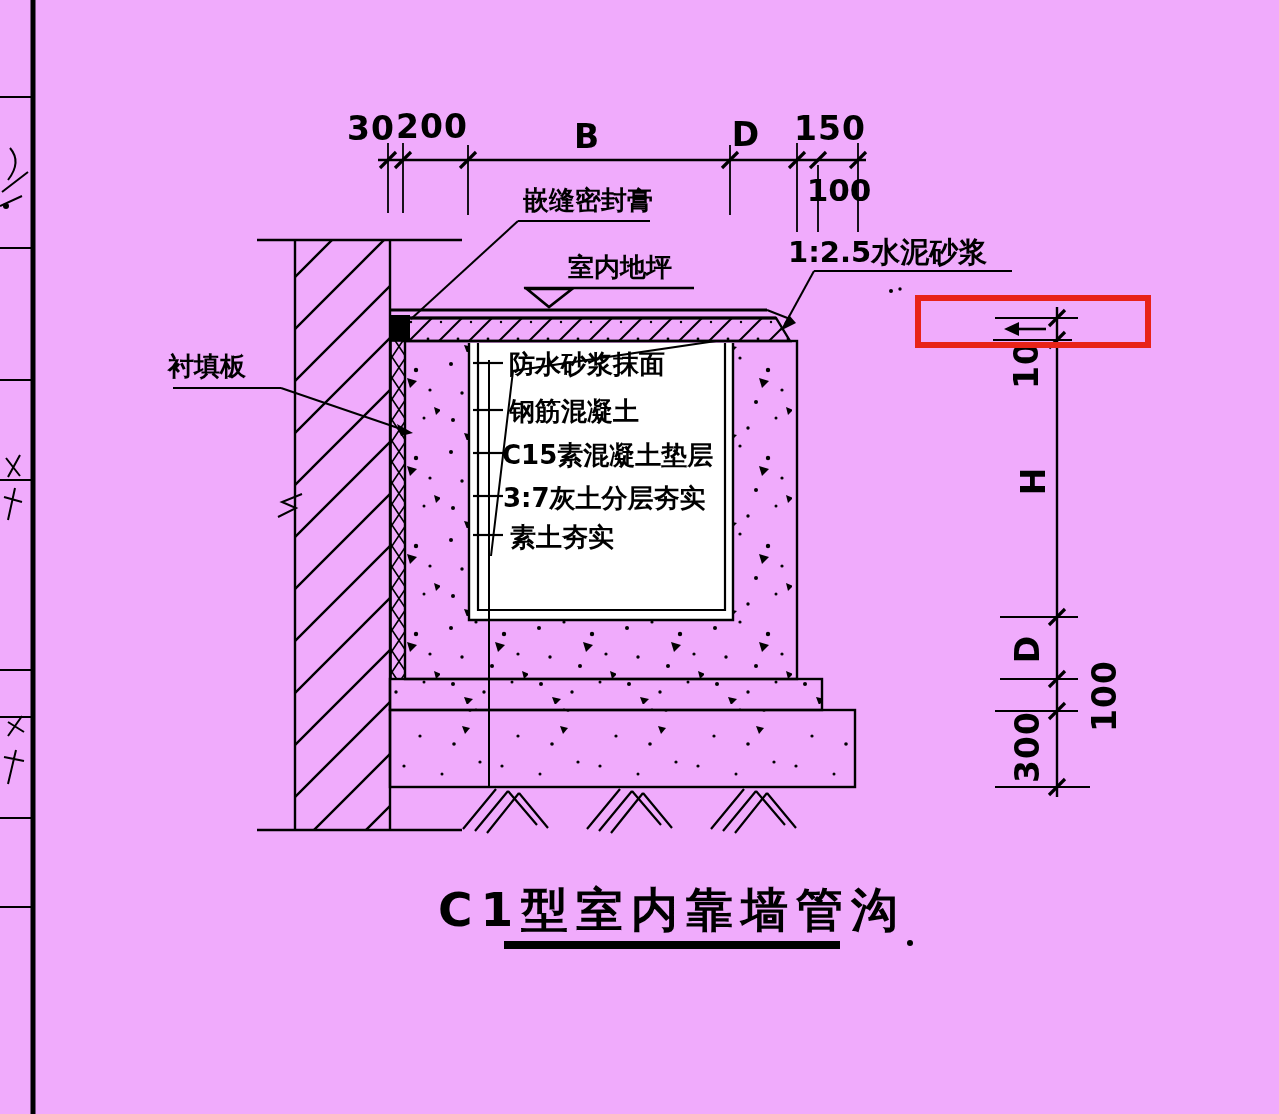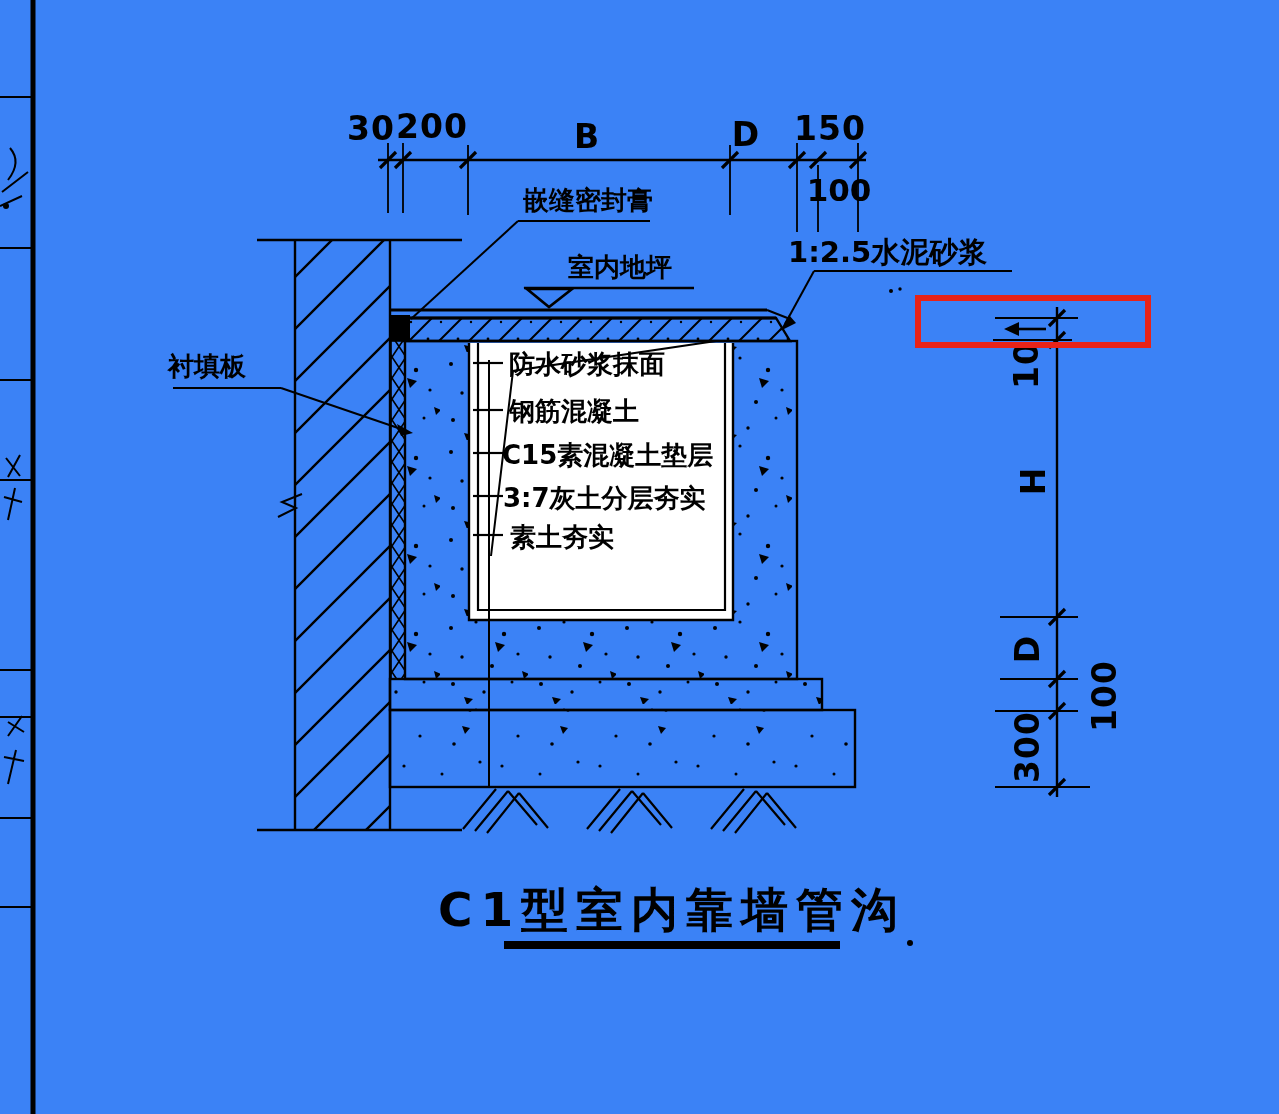--- a/index.html
+++ b/index.html
@@ -1,16 +1,16 @@
 <!DOCTYPE html>
 <html><head>
 <meta charset="utf-8">
 <style>
   html,body{margin:0;padding:0;background:#ffffff;}
-  .stage{position:relative;width:1279px;height:1114px;background:#3b82f6;overflow:hidden;
+  .stage{position:relative;width:1279px;height:1114px;background:#f0abfc;overflow:hidden;
          font-family:"DejaVu Sans", sans-serif;}
   svg{display:block;}
   .ln{stroke:#000;fill:none;}
   text{fill:#000;font-family:"DejaVu Sans", sans-serif;}
   .dim{font-size:33px;font-weight:bold;letter-spacing:1px;}
   .dimsmall{font-size:31px;font-weight:bold;}
   .lbl{font-size:26px;font-weight:bold;}
   .lblB{font-size:29px;font-weight:bold;}
   .ttl{font-size:47px;font-weight:bold;letter-spacing:8px;}
 </style>

